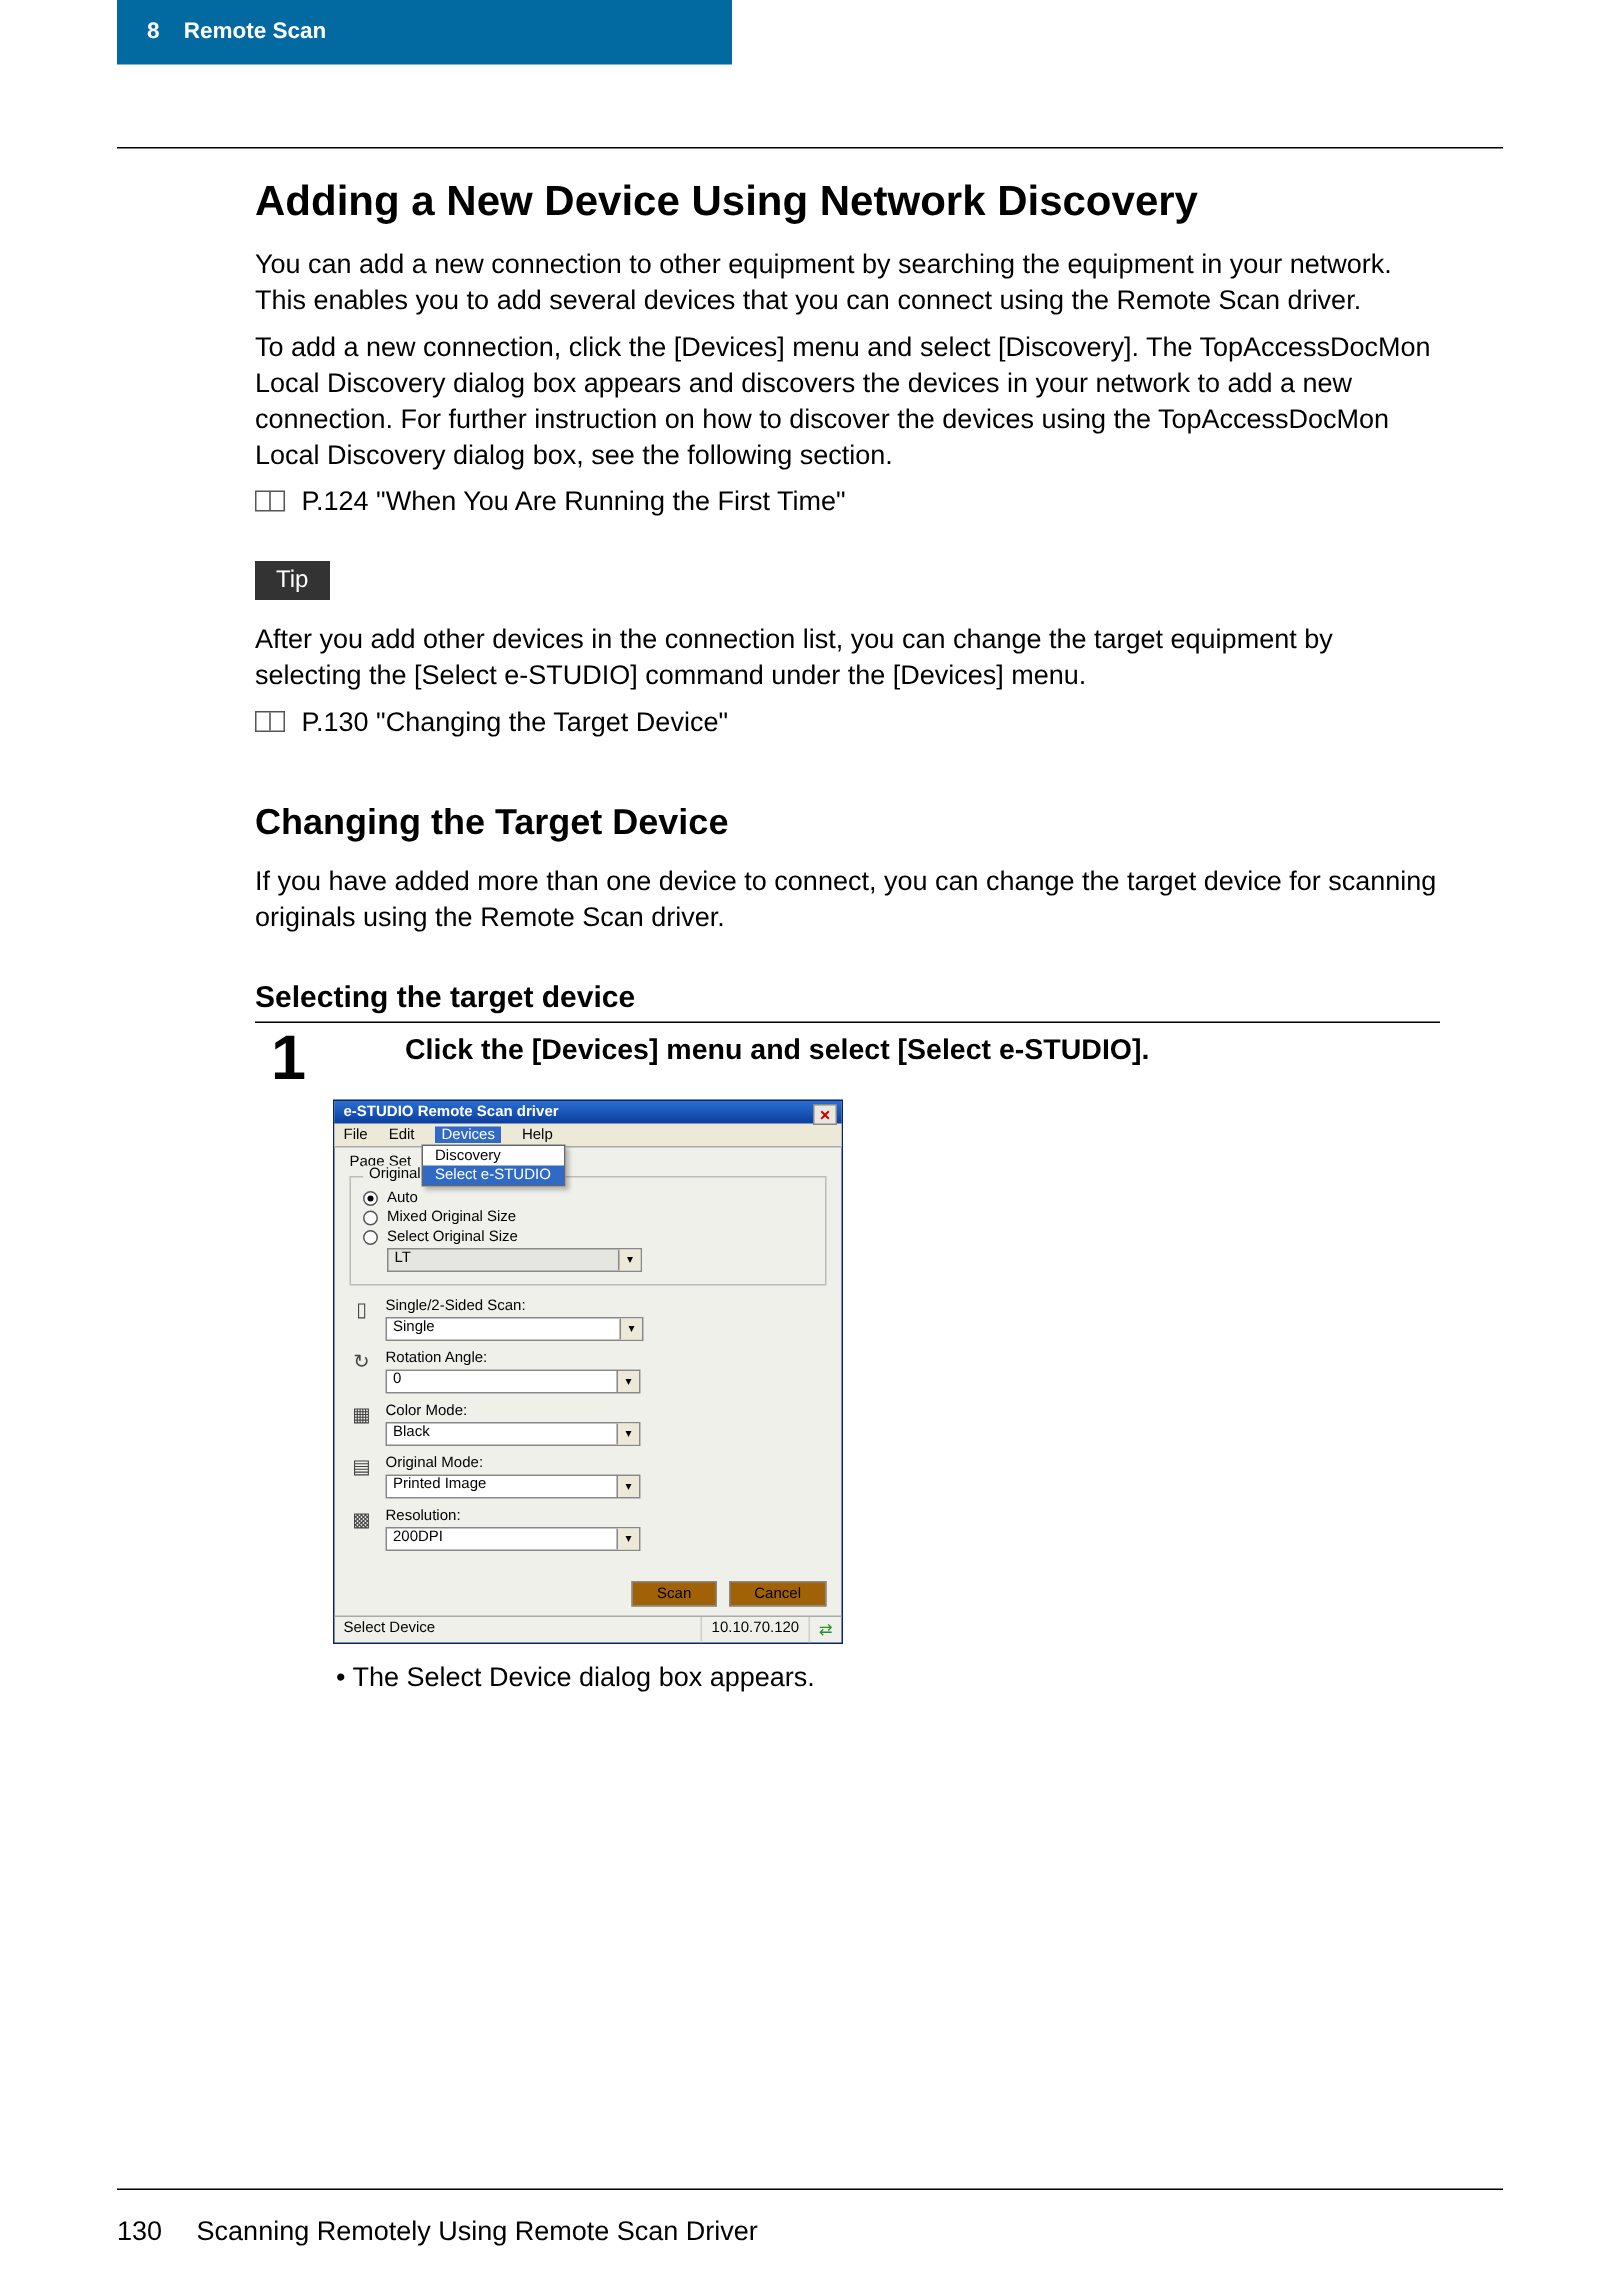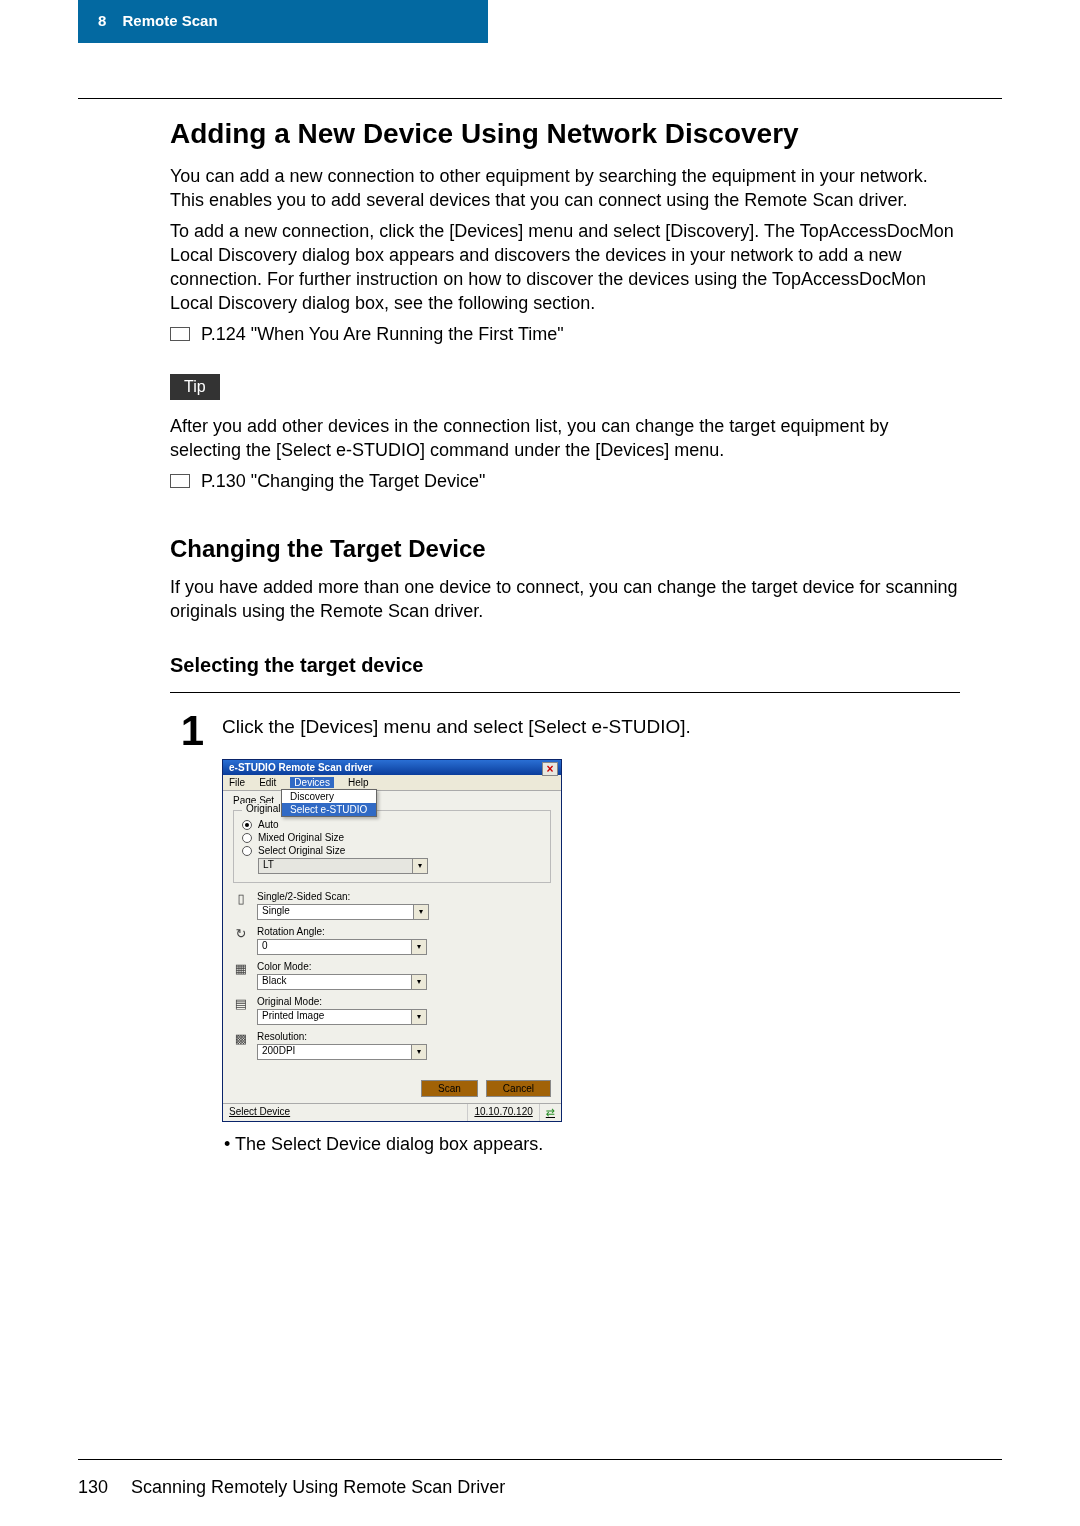--- a/index.html
+++ b/index.html
@@ -74,39 +74,40 @@
     font-size: 24px;
     font-weight: bold;
     margin-top: 42px;
     margin-bottom: 12px;
   }
   h3 {
     font-size: 20px;
     font-weight: bold;
     margin-top: 30px;
     border-bottom: 1.5px solid #000;
-    padding-bottom: 15px;
-    margin-bottom: 19px;
+    padding-bottom: 4px;
+    margin-bottom: 4px;
   }
   .step-row {
     display: flex;
     align-items: flex-start;
     gap: 18px;
   }
   .step-num {
     font-size: 42px;
     font-weight: bold;
     line-height: 0.9;
     min-width: 34px;
     text-align: right;
   }
   .step-title {
     font-size: 19px;
-    font-weight: normal;
+    font-weight: bold;
     padding-top: 4px;
+    margin-left: 48px;
   }
   .dialog-wrap {
     margin-left: 52px;
     margin-top: 10px;
   }
   .dialog {
     width: 340px;
     border: 1px solid #0a246a;
     font-size: 10px;
     background: #f0f0ea;
@@ -243,21 +244,20 @@
   .dlg-btn {
     border: 1px solid #888;
     background: #a16207;
     padding: 2px 16px;
     font-size: 10px;
   }
   .dlg-status {
     border-top: 1px solid #aaa;
     display: flex;
     font-size: 10px;
-    text-decoration: underline;
   }
   .dlg-status .cell {
     border-right: 1px solid #ccc;
     padding: 2px 6px;
   }
   .dlg-status .cell:first-child { flex: 1; }
   .plug-icon { color: #2a8f2a; font-size: 11px; padding: 2px 6px; }
   .after-dialog {
     margin-left: 54px;
     margin-top: 12px;

